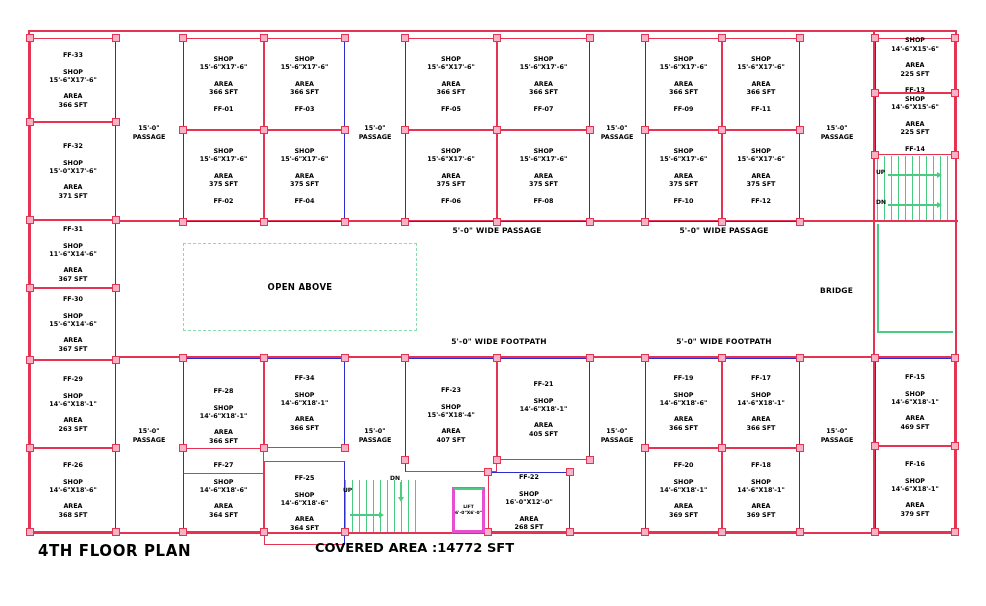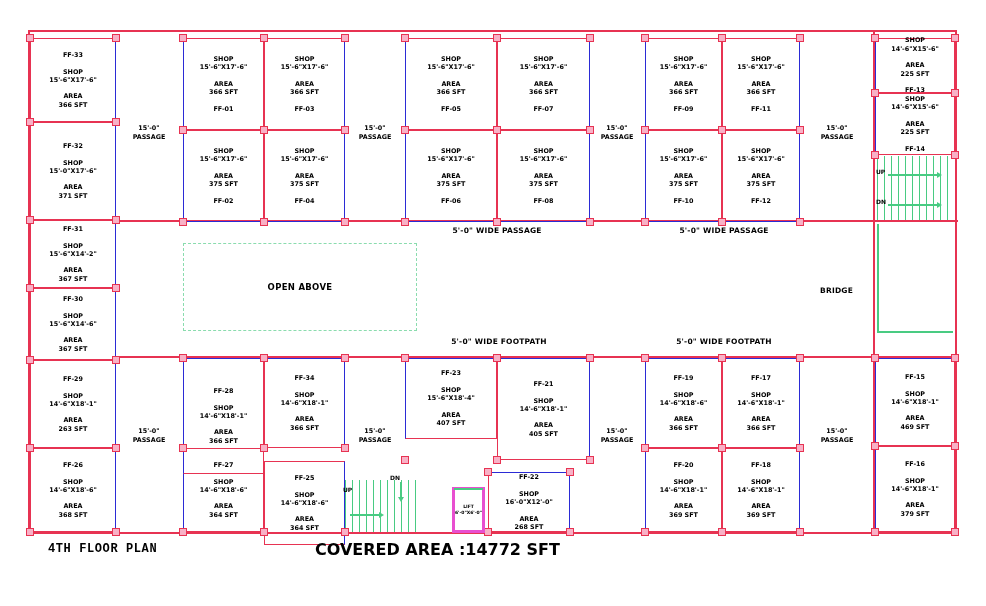--- a/index.html
+++ b/index.html
@@ -43,22 +43,22 @@
          border-right:3px solid transparent;}
   .updn{position:absolute;font-size:6px;font-weight:bold;z-index:3;}
   .lift{position:absolute;left:452px;top:487px;width:33px;height:46px;
         border:3px solid var(--mag);box-sizing:border-box;display:flex;
         align-items:center;justify-content:center;text-align:center;
         font-size:4.5px;font-weight:bold;white-space:pre-line;z-index:2;line-height:1.4;}
   .lift::before{content:'';position:absolute;top:-2px;left:-1px;right:-1px;height:2px;
         background:var(--green);}
   .gline{position:absolute;background:var(--green);z-index:1;}
   .title{position:absolute;font-weight:bold;z-index:4;white-space:nowrap;}
-  #t-floor{left:48px;top:542px;font-size:12px;letter-spacing:.6px;font-family:Liberation Mono, monospace;}
-  #t-covered{left:315px;top:540px;font-size:16px;}
+  #t-floor{left:38px;top:542px;font-size:15px;letter-spacing:.6px;}
+  #t-covered{left:315px;top:540px;font-size:13px;}
   #t-saleable{left:622px;top:545px;font-size:17px;}
 </style>
 </head>
 <body>
 
 <div class="plan">
 
   <div class="outer"></div>
   <div class="wall" style="left:116px;top:220px;width:842px;height:1.5px;"></div>
   <div class="wall" style="left:116px;top:356px;width:842px;height:1.5px;"></div>
@@ -344,21 +344,21 @@
 SHOP
 16'-0"X12'-0"
 
 AREA
 268 SFT</div>
       </div>
       <div class="colm" style="left: 484px; top: 468px;"></div>
       <div class="colm" style="left: 566px; top: 468px;"></div>
       <div class="colm" style="left: 484px; top: 528px;"></div>
       <div class="colm" style="left: 566px; top: 528px;"></div>
-      <div class="room" style="left: 405px; top: 358px; width: 92px; height: 81px; border-left-color: var(--blue); border-top-color: var(--blue);">
+      <div class="room" style="left: 405px; top: 358px; width: 92px; height: 114px; border-left-color: var(--blue); border-top-color: var(--blue);">
         <div class="rtext">FF-23
 
 SHOP
 15'-6"X18'-4"
 
 AREA
 407 SFT</div>
       </div>
       <div class="colm" style="left: 401px; top: 354px;"></div>
       <div class="colm" style="left: 493px; top: 354px;"></div>
@@ -439,21 +439,21 @@
 367 SFT</div>
       </div>
       <div class="colm" style="left: 26px; top: 284px;"></div>
       <div class="colm" style="left: 112px; top: 284px;"></div>
       <div class="colm" style="left: 26px; top: 356px;"></div>
       <div class="colm" style="left: 112px; top: 356px;"></div>
       <div class="room" style="left: 30px; top: 220px; width: 86px; height: 68px; border-right-color: var(--blue);">
         <div class="rtext">FF-31
 
 SHOP
-15'-6"X14'-2"
+11'-6"X14'-6"
 
 AREA
 367 SFT</div>
       </div>
       <div class="colm" style="left: 26px; top: 216px;"></div>
       <div class="colm" style="left: 112px; top: 216px;"></div>
       <div class="colm" style="left: 26px; top: 284px;"></div>
       <div class="colm" style="left: 112px; top: 284px;"></div>
       <div class="room" style="left: 30px; top: 122px; width: 86px; height: 98px; border-right-color: var(--blue);">
         <div class="rtext">FF-32

